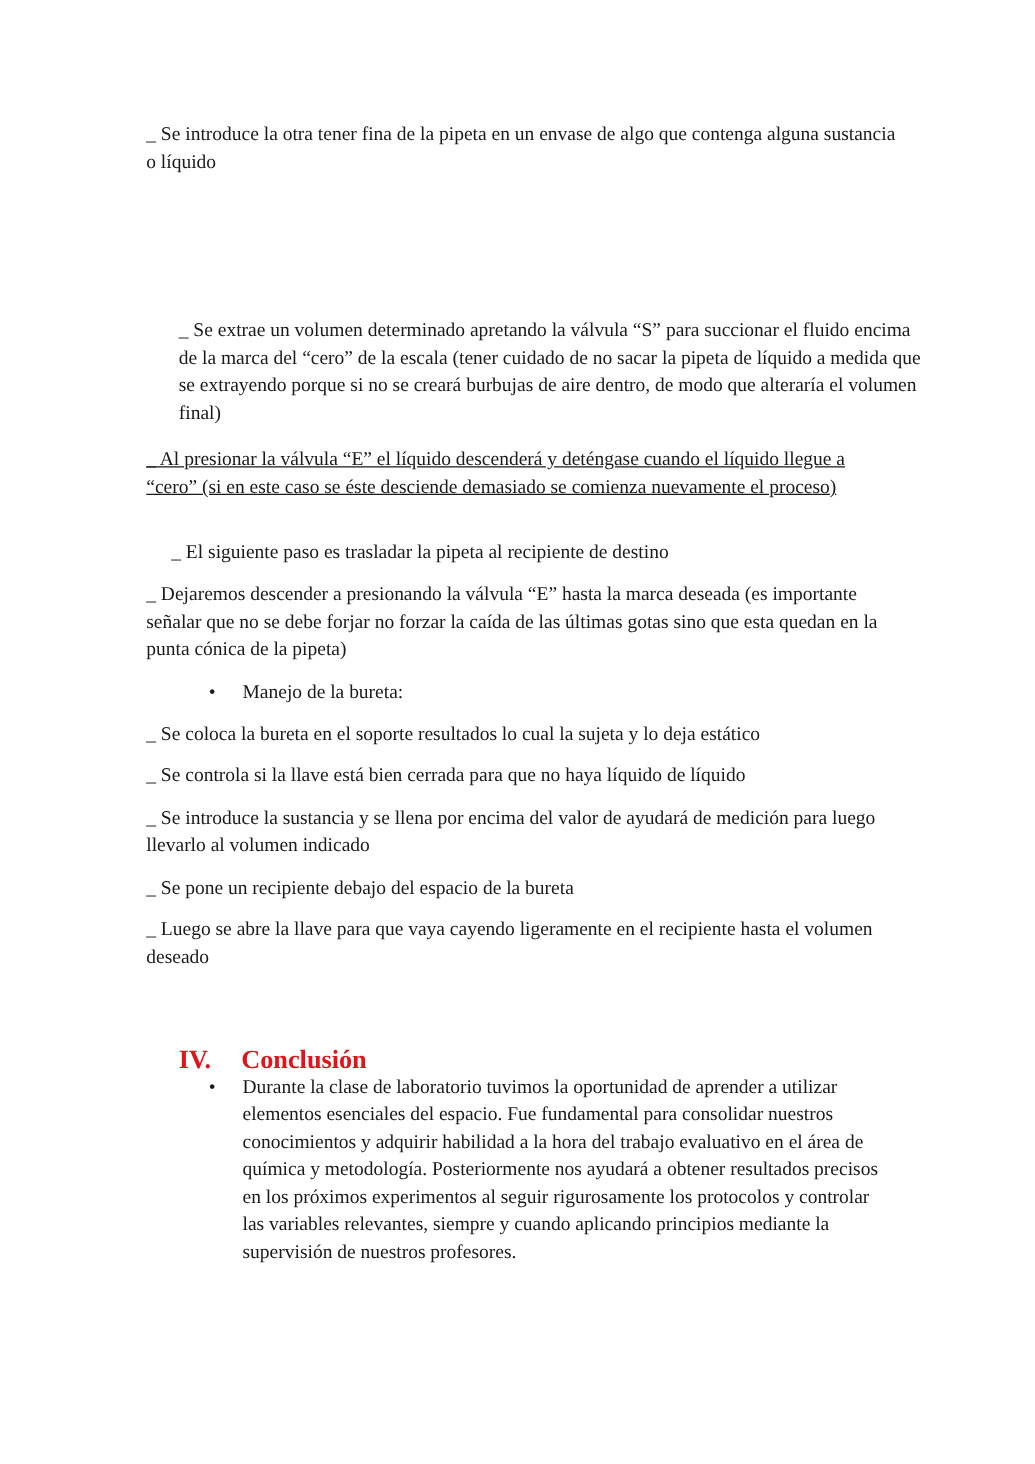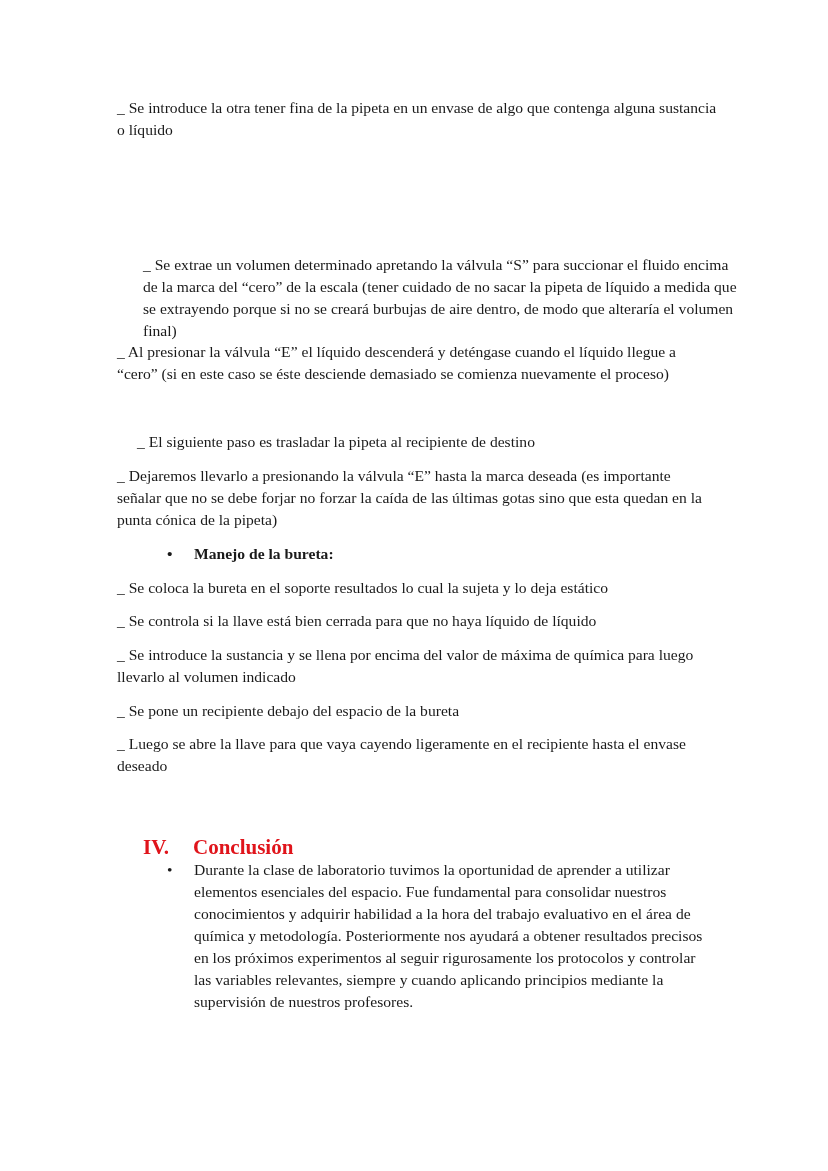--- a/index.html
+++ b/index.html
@@ -25,21 +25,21 @@
     }
     .para {
       margin: 0;
       position: absolute;
       left: 0;
       width: 600px;
     }
     .bullet-heading {
       position: absolute;
       left: 50px;
-      font-weight: bold;
+      font-weight: normal;
     }
     .bullet-heading .dot {
       display: inline-block;
       width: 27px;
     }
     .section-heading {
       position: absolute;
       left: 26px;
       top: 737px;
       color: #e0141b;
@@ -68,39 +68,39 @@
   </style>
 </head>
 <body>
 
 <div class="page">
 
   <p class="para" style="top:0px;">_ Se introduce la otra tener fina de la pipeta en un envase de algo que contenga alguna sustancia o líquido</p>
 
   <p class="para" style="top:157px;margin-left:26px;">_ Se extrae un volumen determinado apretando la válvula “S” para succionar el fluido encima de la marca del “cero” de la escala (tener cuidado de no sacar la pipeta de líquido a medida que se extrayendo porque si no se creará burbujas de aire dentro, de modo que alteraría el volumen final)</p>
 
-  <p class="para" style="top:244px;">_ Al presionar la válvula “E”  el líquido descenderá y deténgase cuando el líquido llegue a “cero” (si en este caso se éste desciende demasiado se comienza nuevamente el proceso)</p>
+  <p class="para" style="top:260px;text-decoration:underline;">_ Al presionar la válvula “E”  el líquido descenderá y deténgase cuando el líquido llegue a “cero” (si en este caso se éste desciende demasiado se comienza nuevamente el proceso)</p>
 
   <p class="para" style="top:334px;margin-left:20px;">_ El siguiente paso es trasladar la pipeta al recipiente de destino</p>
 
-  <p class="para" style="top:368px;">_ Dejaremos llevarlo a presionando la válvula “E” hasta la marca deseada (es importante señalar que no se debe forjar no forzar la caída de las últimas gotas sino que esta quedan en la punta cónica de la pipeta)</p>
+  <p class="para" style="top:368px;">_ Dejaremos descender a presionando la válvula “E” hasta la marca deseada (es importante señalar que no se debe forjar no forzar la caída de las últimas gotas sino que esta quedan en la punta cónica de la pipeta)</p>
 
   <div class="bullet-heading" style="top:446px;">
     <span class="dot">•</span><span>Manejo de la bureta:</span>
   </div>
 
   <p class="para" style="top:480px;">_ Se coloca la bureta en el soporte resultados lo cual la sujeta y lo deja estático</p>
 
   <p class="para" style="top:513px;">_ Se controla si la llave está bien cerrada para que no haya líquido de líquido</p>
 
-  <p class="para" style="top:547px;">_ Se introduce la sustancia y se llena por encima del valor de máxima de química para luego llevarlo al volumen indicado</p>
+  <p class="para" style="top:547px;">_ Se introduce la sustancia y se llena por encima del valor de ayudará de medición para luego llevarlo al volumen indicado</p>
 
   <p class="para" style="top:603px;">_ Se pone un recipiente debajo del espacio de la bureta</p>
 
-  <p class="para" style="top:636px;">_ Luego se abre la llave para que vaya cayendo ligeramente en el recipiente hasta el envase deseado</p>
+  <p class="para" style="top:636px;">_ Luego se abre la llave para que vaya cayendo ligeramente en el recipiente hasta el volumen deseado</p>
 
   <div class="section-heading">
     <span class="num">IV.</span><span>Conclusión</span>
   </div>
 
   <div class="conclusion">
     <span class="dot">•</span>
     <p class="text" style="margin-top:0;margin-bottom:0;">Durante la clase de laboratorio tuvimos la oportunidad de aprender a utilizar elementos esenciales del espacio. Fue fundamental para consolidar nuestros conocimientos y adquirir habilidad a la hora del trabajo evaluativo en el área de química y metodología. Posteriormente nos ayudará a obtener resultados precisos en los próximos experimentos al seguir rigurosamente los protocolos y controlar las variables relevantes, siempre y cuando aplicando principios mediante la supervisión de nuestros profesores.</p>
   </div>
 

